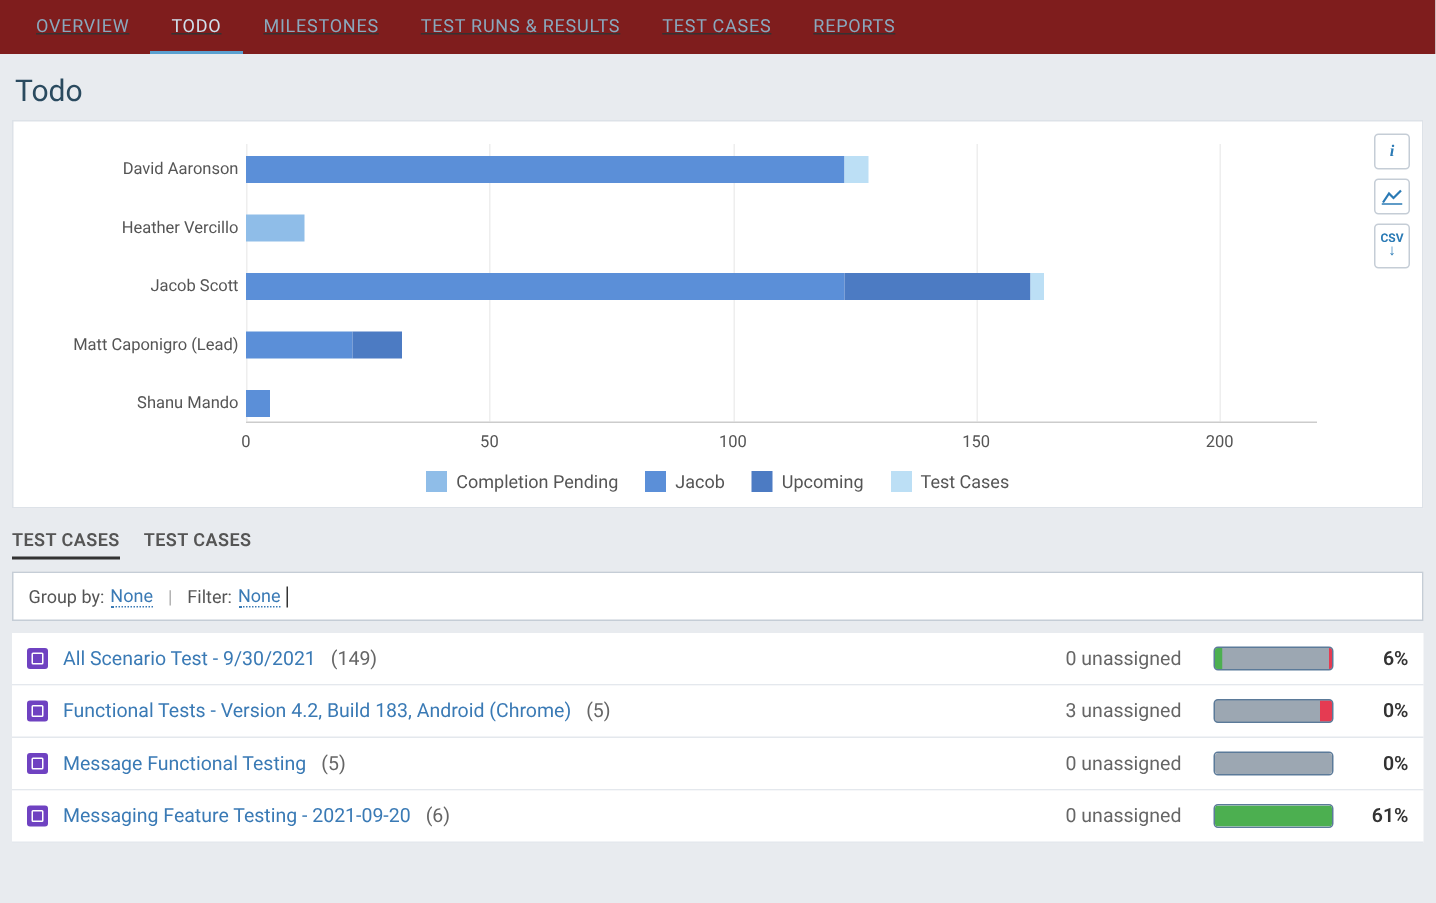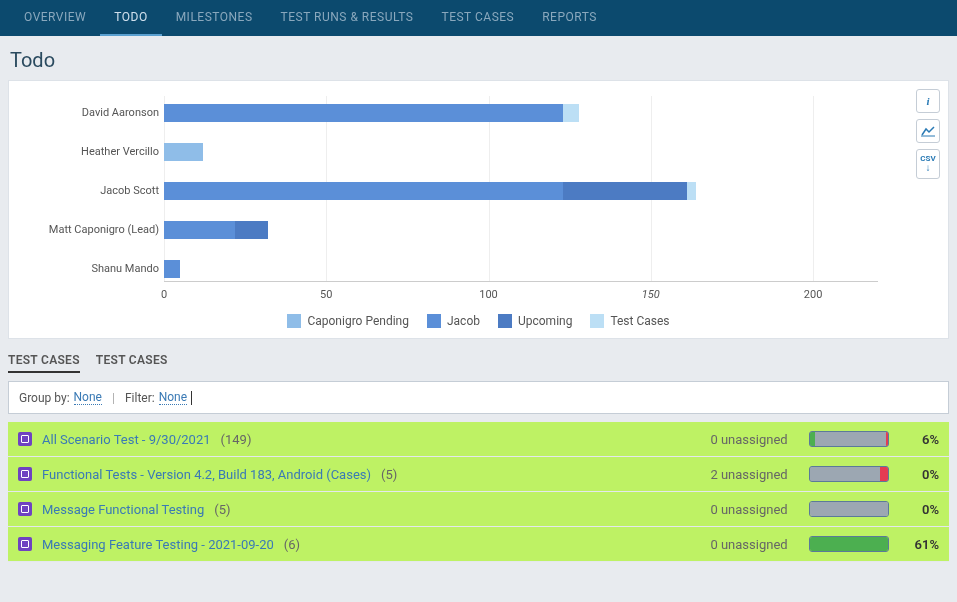--- a/index.html
+++ b/index.html
@@ -1,18 +1,18 @@
 <!DOCTYPE html>
 <html><head>
 <meta charset="utf-8">
 <style>
   * { box-sizing: border-box; margin: 0; padding: 0; }
   body { font-family: -apple-system, BlinkMacSystemFont, "Segoe UI", Roboto, sans-serif; background: #e8ebef; color: #333; font-size: 13px; }
   
-  .topnav { background: #0c4a6e; display: flex; padding: 0 10px; }
+  .topnav { background: #7f1d1d; display: flex; padding: 0 10px; text-decoration: underline; }
   .topnav-item { color: #8aa8bd; padding: 10px 14px; font-size: 12px; letter-spacing: 0.5px; cursor: pointer; border-bottom: 2px solid transparent; }
   .topnav-item.active { color: #d0e0ed; border-bottom: 2px solid #5aa0d0; }
   
   .page-title { font-size: 20px; color: #2a4a5f; padding: 12px 10px 8px; font-weight: 400; }
   
   .chart-panel { background: #fff; margin: 0 8px; padding: 15px 10px 10px; position: relative; border: 1px solid #dde2e8; }
   .chart-area { position: relative; height: 185px; margin-left: 145px; margin-right: 60px; }
   .chart-row { display: flex; align-items: center; height: 27px; }
   .chart-label { position: absolute; left: -135px; width: 130px; text-align: right; font-size: 11px; color: #555; }
   .chart-bar-area { flex: 1; position: relative; height: 18px; }
@@ -34,21 +34,21 @@
   
   .subtabs { display: flex; gap: 16px; padding: 14px 8px 4px; font-size: 12px; font-weight: 600; color: #555; letter-spacing: 0.3px; }
   .subtab { padding-bottom: 4px; cursor: pointer; }
   .subtab.active { border-bottom: 2px solid #333; }
   
   .filter-bar { background: #fff; border: 1px solid #c5cdd6; margin: 4px 8px 8px; padding: 8px 10px; font-size: 12px; color: #555; display: flex; align-items: center; gap: 4px; }
   .filter-link { color: #3a7ab5; border-bottom: 1px dotted #3a7ab5; cursor: pointer; }
   .filter-sep { color: #aaa; margin: 0 6px; }
   .filter-cursor { border-left: 1px solid #333; height: 14px; display:inline-block; }
   
-  .run-row { background: #bef264; border-bottom: 1px solid #e4e8ed; margin: 0 8px; padding: 9px 10px; display: flex; align-items: center; gap: 10px; }
+  .run-row { background: #ffffff; border-bottom: 1px solid #e4e8ed; margin: 0 8px; padding: 9px 10px; display: flex; align-items: center; gap: 10px; }
   .run-icon { width: 14px; height: 14px; background: #6f42c1; border-radius: 2px; flex-shrink: 0; position: relative; }
   .run-icon::after { content:''; position:absolute; left:3px; top:3px; width:6px; height:6px; border:1px solid #fff; border-radius:1px; }
   .run-name { color: #3a7ab5; cursor: pointer; }
   .run-count { color: #666; }
   .run-spacer { flex: 1; }
   .run-unassigned { color: #666; width: 100px; text-align: center; }
   .run-bar { width: 80px; height: 16px; border: 1px solid #5b7a99; border-radius: 3px; overflow: hidden; display: flex; background: #9ca7b2; }
   .run-bar-seg { height: 100%; }
   .run-pct { width: 40px; text-align: right; font-weight: 600; }
 </style>
@@ -123,27 +123,27 @@
           <div class="chart-bar-area">
             <div class="bar-seg" style="background: rgb(91, 143, 216); left: 0%; width: 2.27273%;"></div>
           </div>
         </div>
       </div>
   </div>
   <div class="x-axis" id="x-axis">
       <div class="x-tick" style="left: 0%;">0</div>
       <div class="x-tick" style="left: 22.7273%;">50</div>
       <div class="x-tick" style="left: 45.4545%;">100</div>
-      <div class="x-tick" style="left: 68.1818%; font-style: italic;">150</div>
+      <div class="x-tick" style="left: 68.1818%;">150</div>
       <div class="x-tick" style="left: 90.9091%;">200</div>
     </div>
   <div class="legend" id="legend">
       <div class="legend-item">
         <div class="legend-sw" style="background: rgb(143, 189, 232);"></div>
-        <span>Caponigro Pending</span>
+        <span>Completion Pending</span>
       </div>
       <div class="legend-item">
         <div class="legend-sw" style="background: rgb(91, 143, 216);"></div>
         <span>Jacob</span>
       </div>
       <div class="legend-item">
         <div class="legend-sw" style="background: rgb(76, 123, 195);"></div>
         <span>Upcoming</span>
       </div>
       <div class="legend-item">
@@ -176,24 +176,24 @@
       <div class="run-unassigned">0 unassigned</div>
       <div class="run-bar">
         <div class="run-bar-seg" style="background: rgb(76, 175, 80); width: 6%;"></div>
         <div class="run-bar-seg" style="background: rgb(156, 167, 178); width: 92%;"></div>
         <div class="run-bar-seg" style="background: rgb(229, 59, 82); width: 2%;"></div>
       </div>
       <div class="run-pct">6%</div>
     </div>
     <div class="run-row">
       <div class="run-icon"></div>
-      <span class="run-name">Functional Tests - Version 4.2, Build 183, Android (Cases)</span>
+      <span class="run-name">Functional Tests - Version 4.2, Build 183, Android (Chrome)</span>
       <span class="run-count"> (5)</span>
       <div class="run-spacer"></div>
-      <div class="run-unassigned">2 unassigned</div>
+      <div class="run-unassigned">3 unassigned</div>
       <div class="run-bar">
         <div class="run-bar-seg" style="background: rgb(156, 167, 178); width: 90%;"></div>
         <div class="run-bar-seg" style="background: rgb(229, 59, 82); width: 10%;"></div>
       </div>
       <div class="run-pct">0%</div>
     </div>
     <div class="run-row">
       <div class="run-icon"></div>
       <span class="run-name">Message Functional Testing</span>
       <span class="run-count"> (5)</span>

